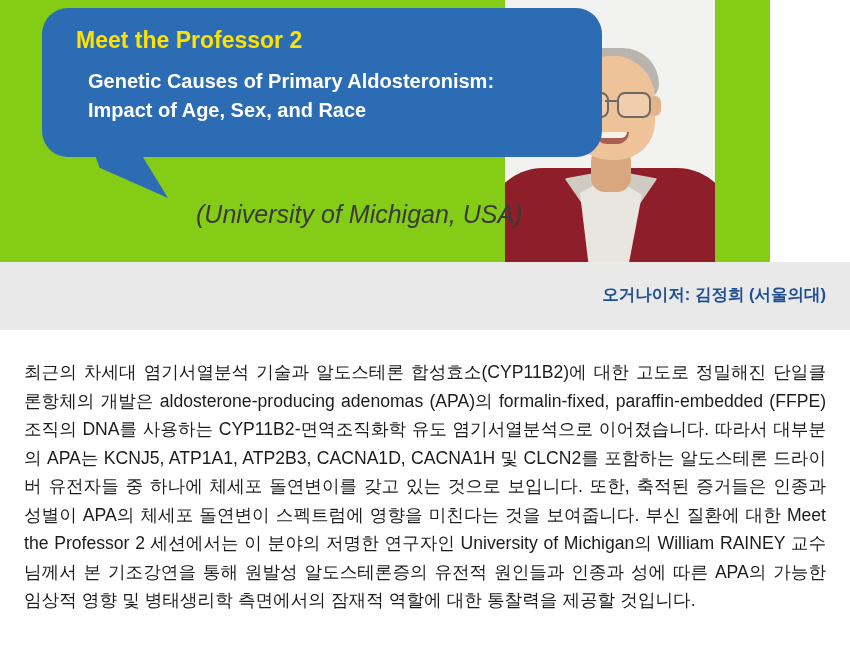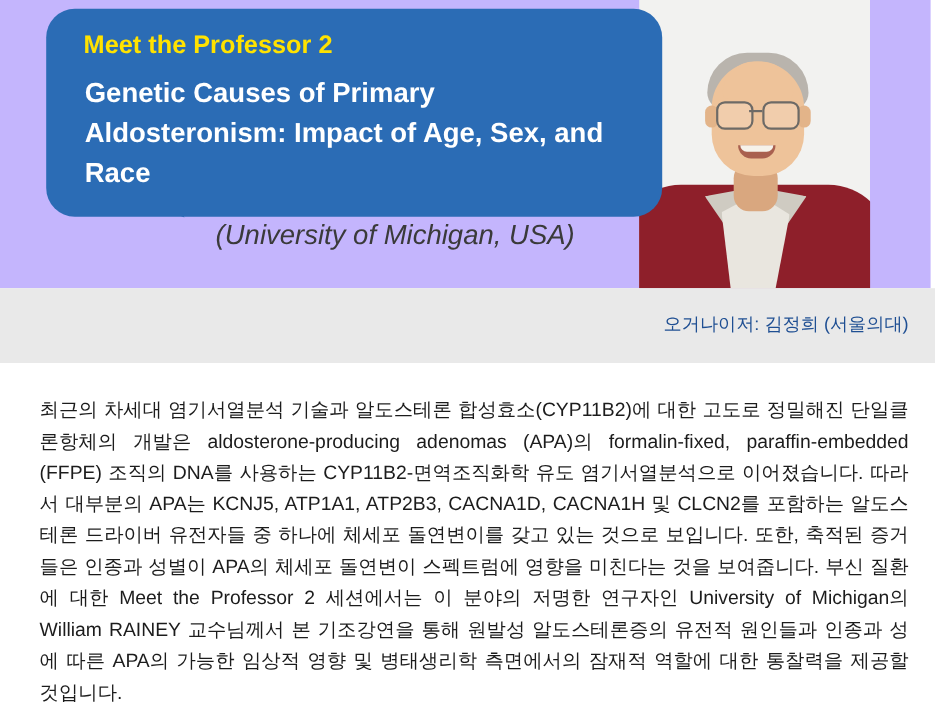--- a/index.html
+++ b/index.html
@@ -16,23 +16,23 @@
   .page {
     position: relative;
     width: 850px;
     height: 660px;
     background: #ffffff;
   }
 
   
   .hero {
     position: relative;
-    width: 846px;
+    width: 770px;
     height: 262px;
-    background: #c4b5fd;
+    background: #84cc16;
     overflow: hidden;
   }
 
   .photo-wrap {
     position: absolute;
     right: 55px;
     top: 0;
     width: 210px;
     height: 262px;
     overflow: hidden;
@@ -194,24 +194,24 @@
   }
   .bubble-eyebrow {
     color: #ffe200;
     font-size: 23px;
     font-weight: bold;
     line-height: 1.25;
     margin: 0 0 12px 0;
   }
   .bubble-title {
     color: #ffffff;
-    font-size: 25px;
+    font-size: 20px;
     font-weight: bold;
     line-height: 1.45;
-    margin: 1px;
+    margin: 12px;
   }
   .bubble-tail2 {
     position: absolute;
     left: 92px;
     top: 146px;
     width: 76px;
     height: 52px;
     background: #2b6cb5;
     clip-path: polygon(0 0, 58% 0, 100% 100%, 10% 42%);
   }
@@ -240,27 +240,27 @@
     width: 850px;
     height: 68px;
     background: #e9e9e9;
   }
   .organizer {
     position: absolute;
     right: 24px;
     top: 22px;
     color: #1f4f93;
     font-size: 16.5px;
-    font-weight: normal;
+    font-weight: bold;
   }
 
   
   .body-wrap {
     position: relative;
-    padding: 28px 24px 0 36px;
+    padding: 28px 24px 0 24px;
     box-sizing: border-box;
   }
   .abstract {
     margin: 0;
     font-size: 17.6px;
     line-height: 1.62;
     color: #1c1c1c;
     text-align: justify;
     text-justify: inter-word;
     word-spacing: 0.2px;

